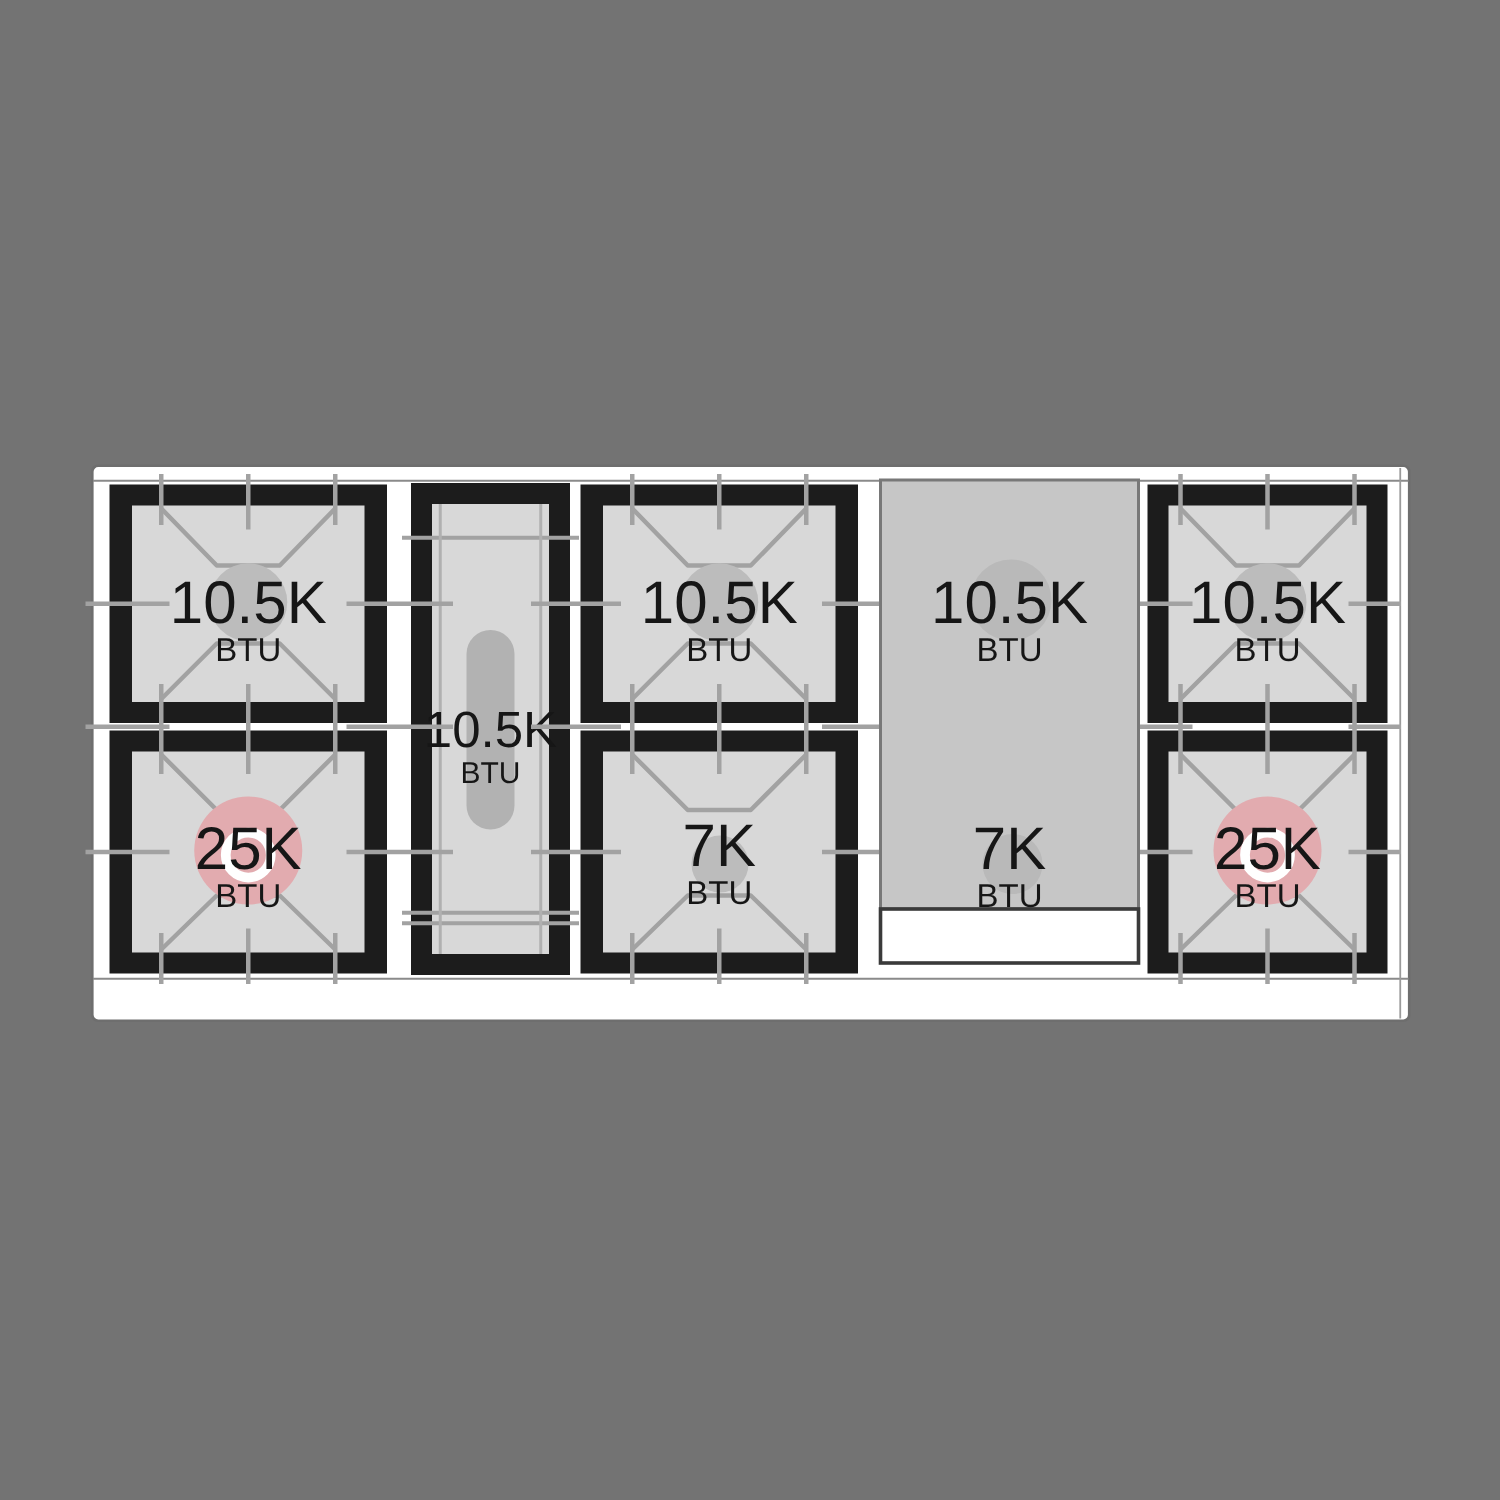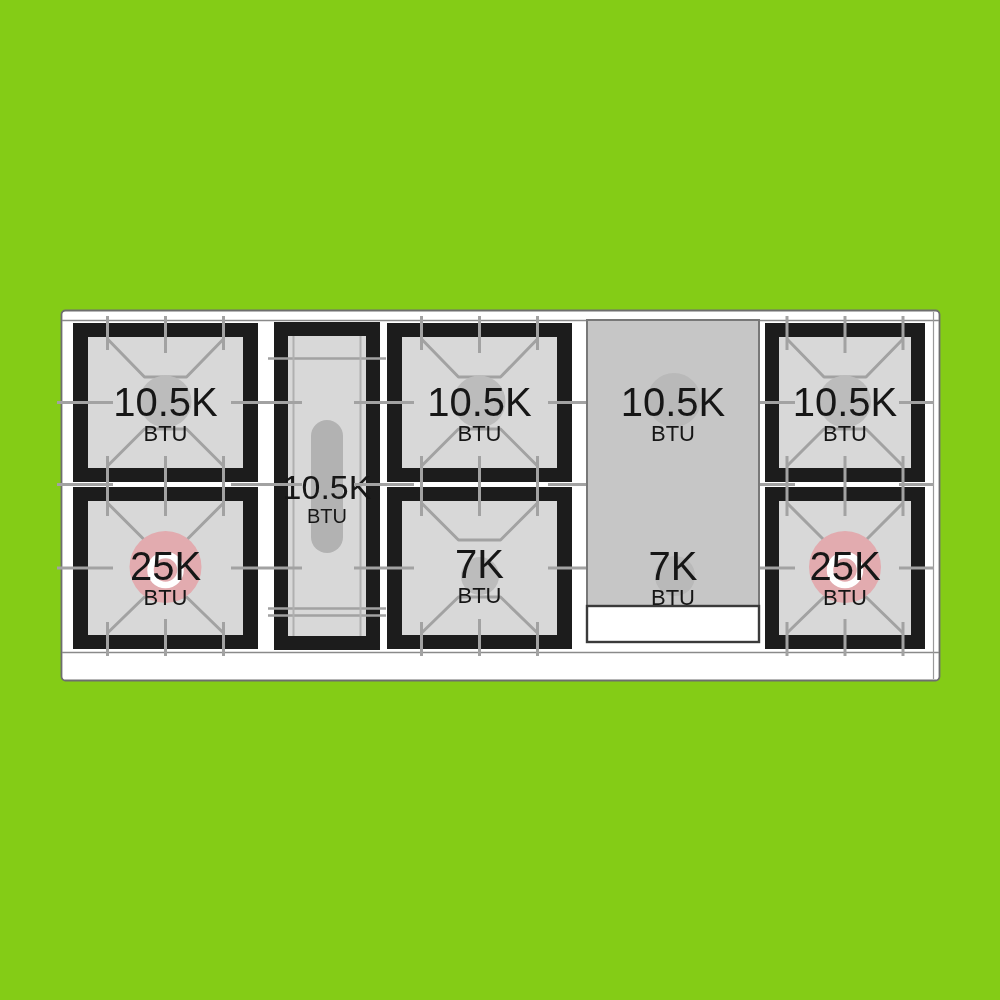--- a/index.html
+++ b/index.html
@@ -7,21 +7,21 @@
     padding: 0;
     width: 1000px;
     height: 1000px;
     background: #ffffff;
     font-family: "Liberation Sans", sans-serif;
   }
   #stage {
     position: relative;
     width: 1000px;
     height: 1000px;
-    background: #84cc16;
+    background: #737373;
     overflow: hidden;
   }
   svg { display: block; }
   text {
     font-family: "Liberation Sans", sans-serif;
     fill: #161616;
   }
   .btu-value { font-size: 40px; }
   .btu-unit  { font-size: 22px; }
   .btu-value-small { font-size: 34px; }

